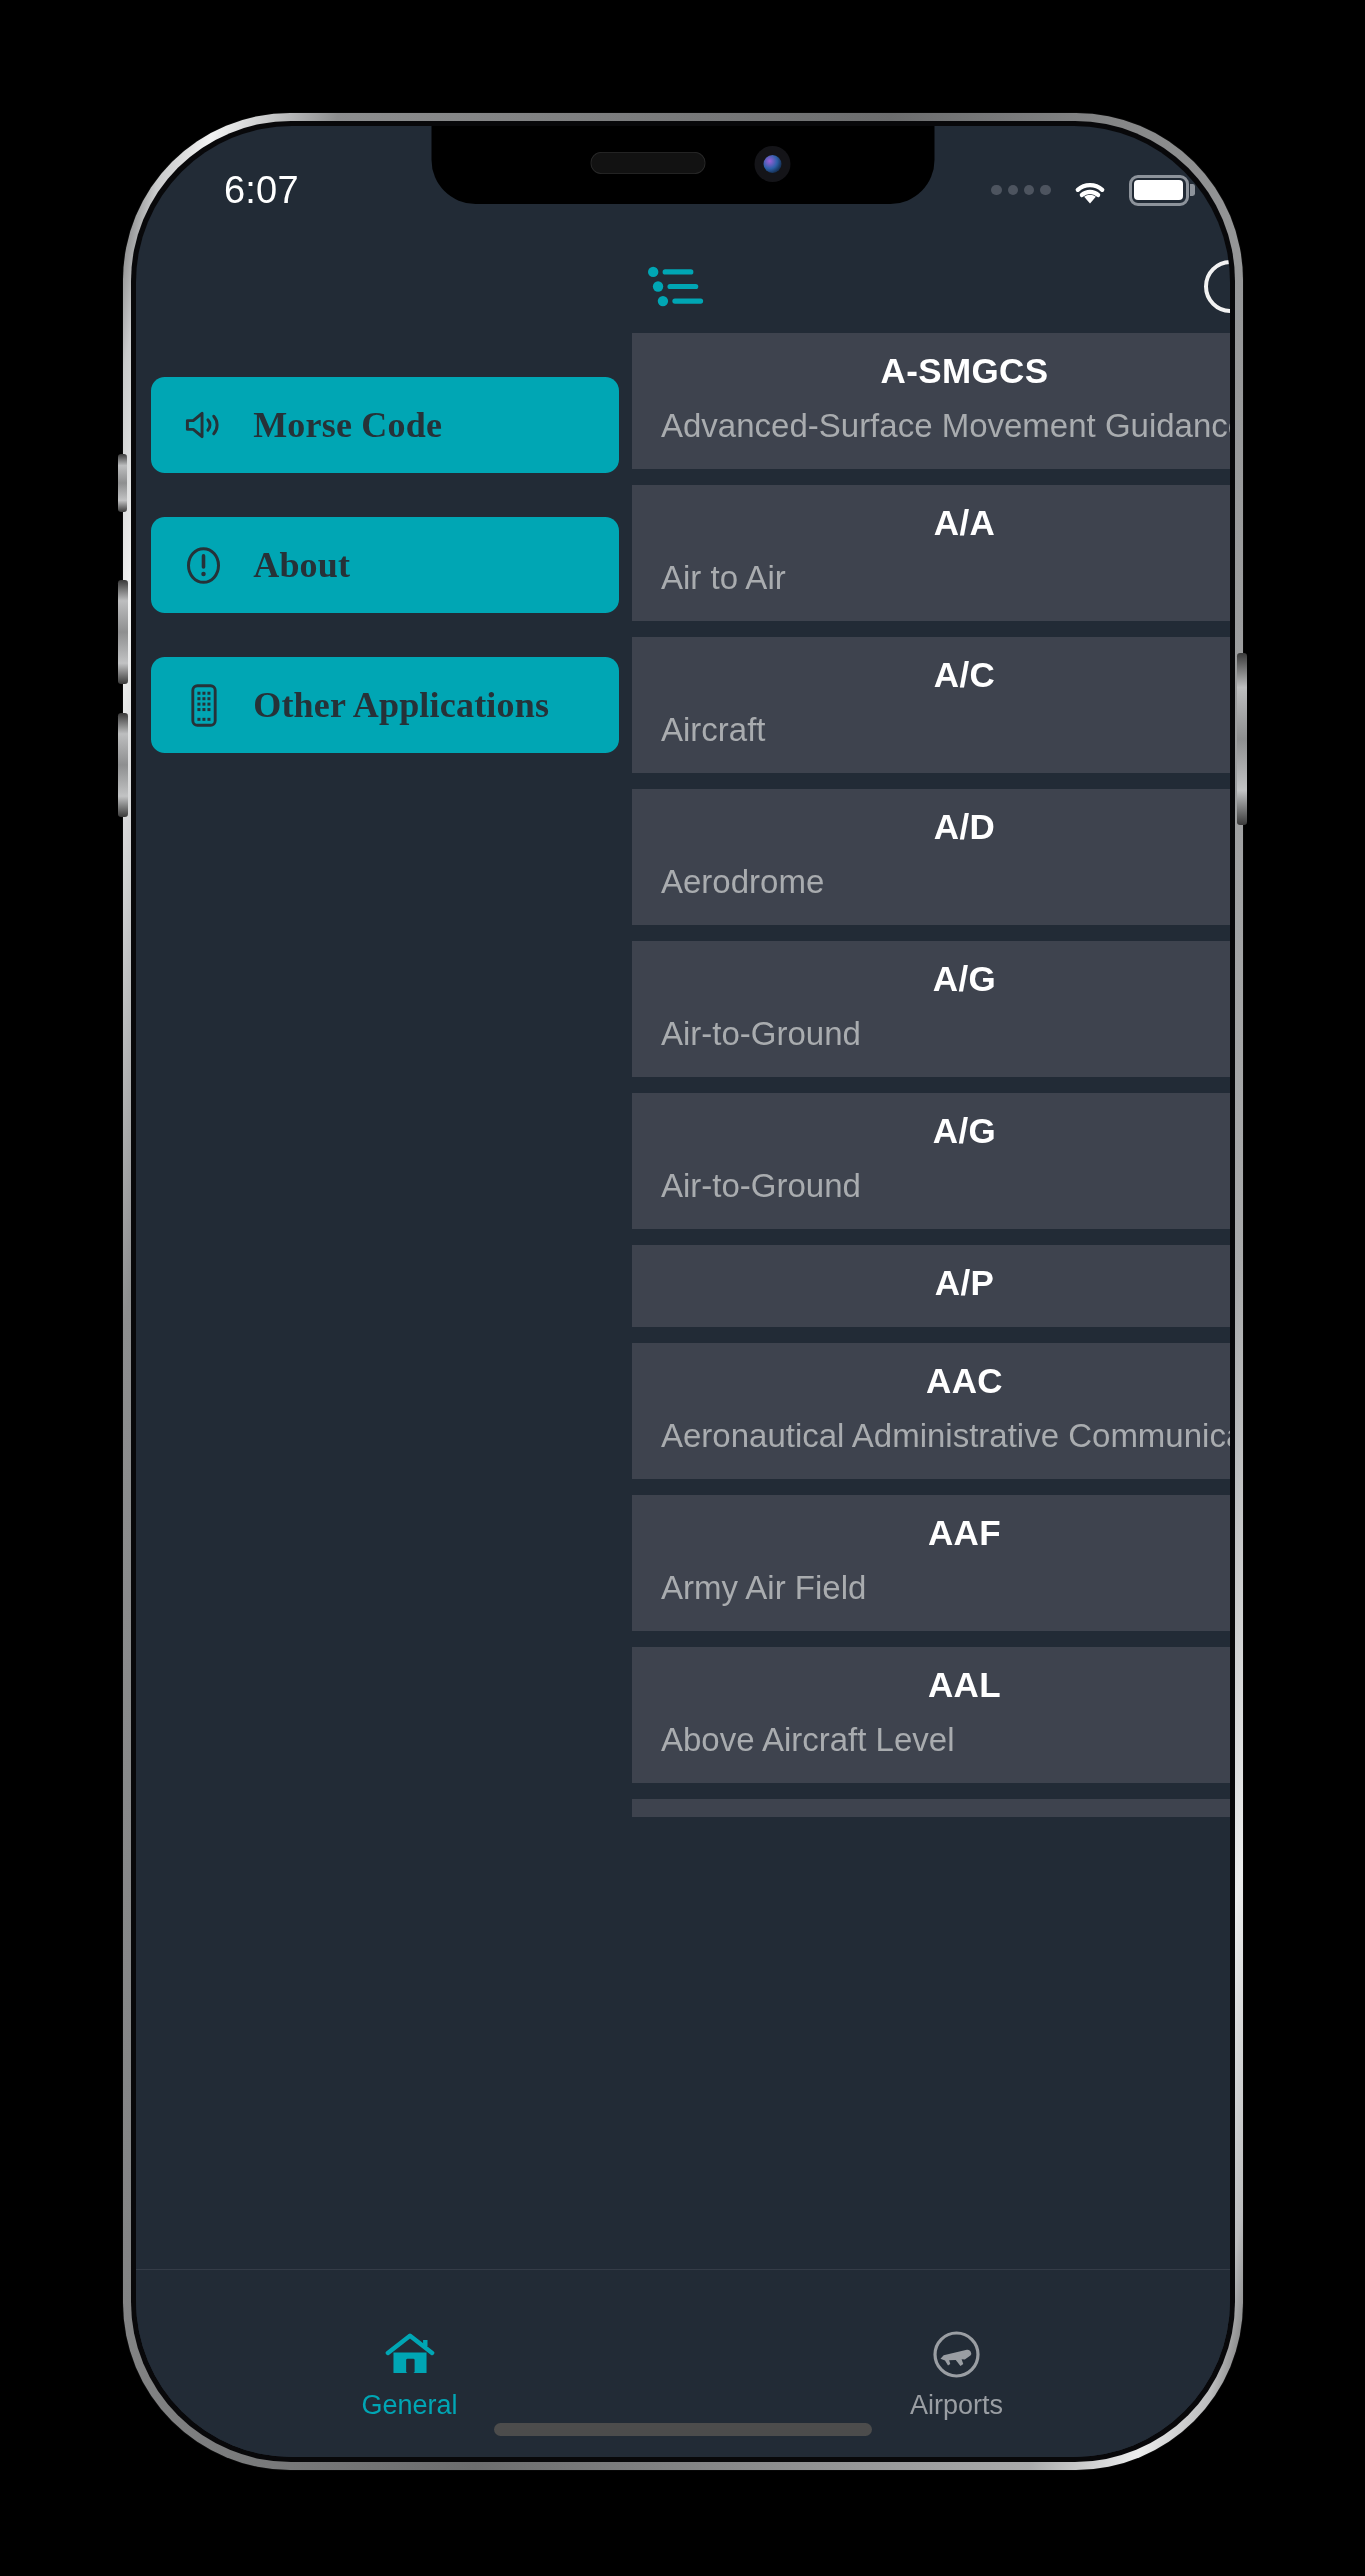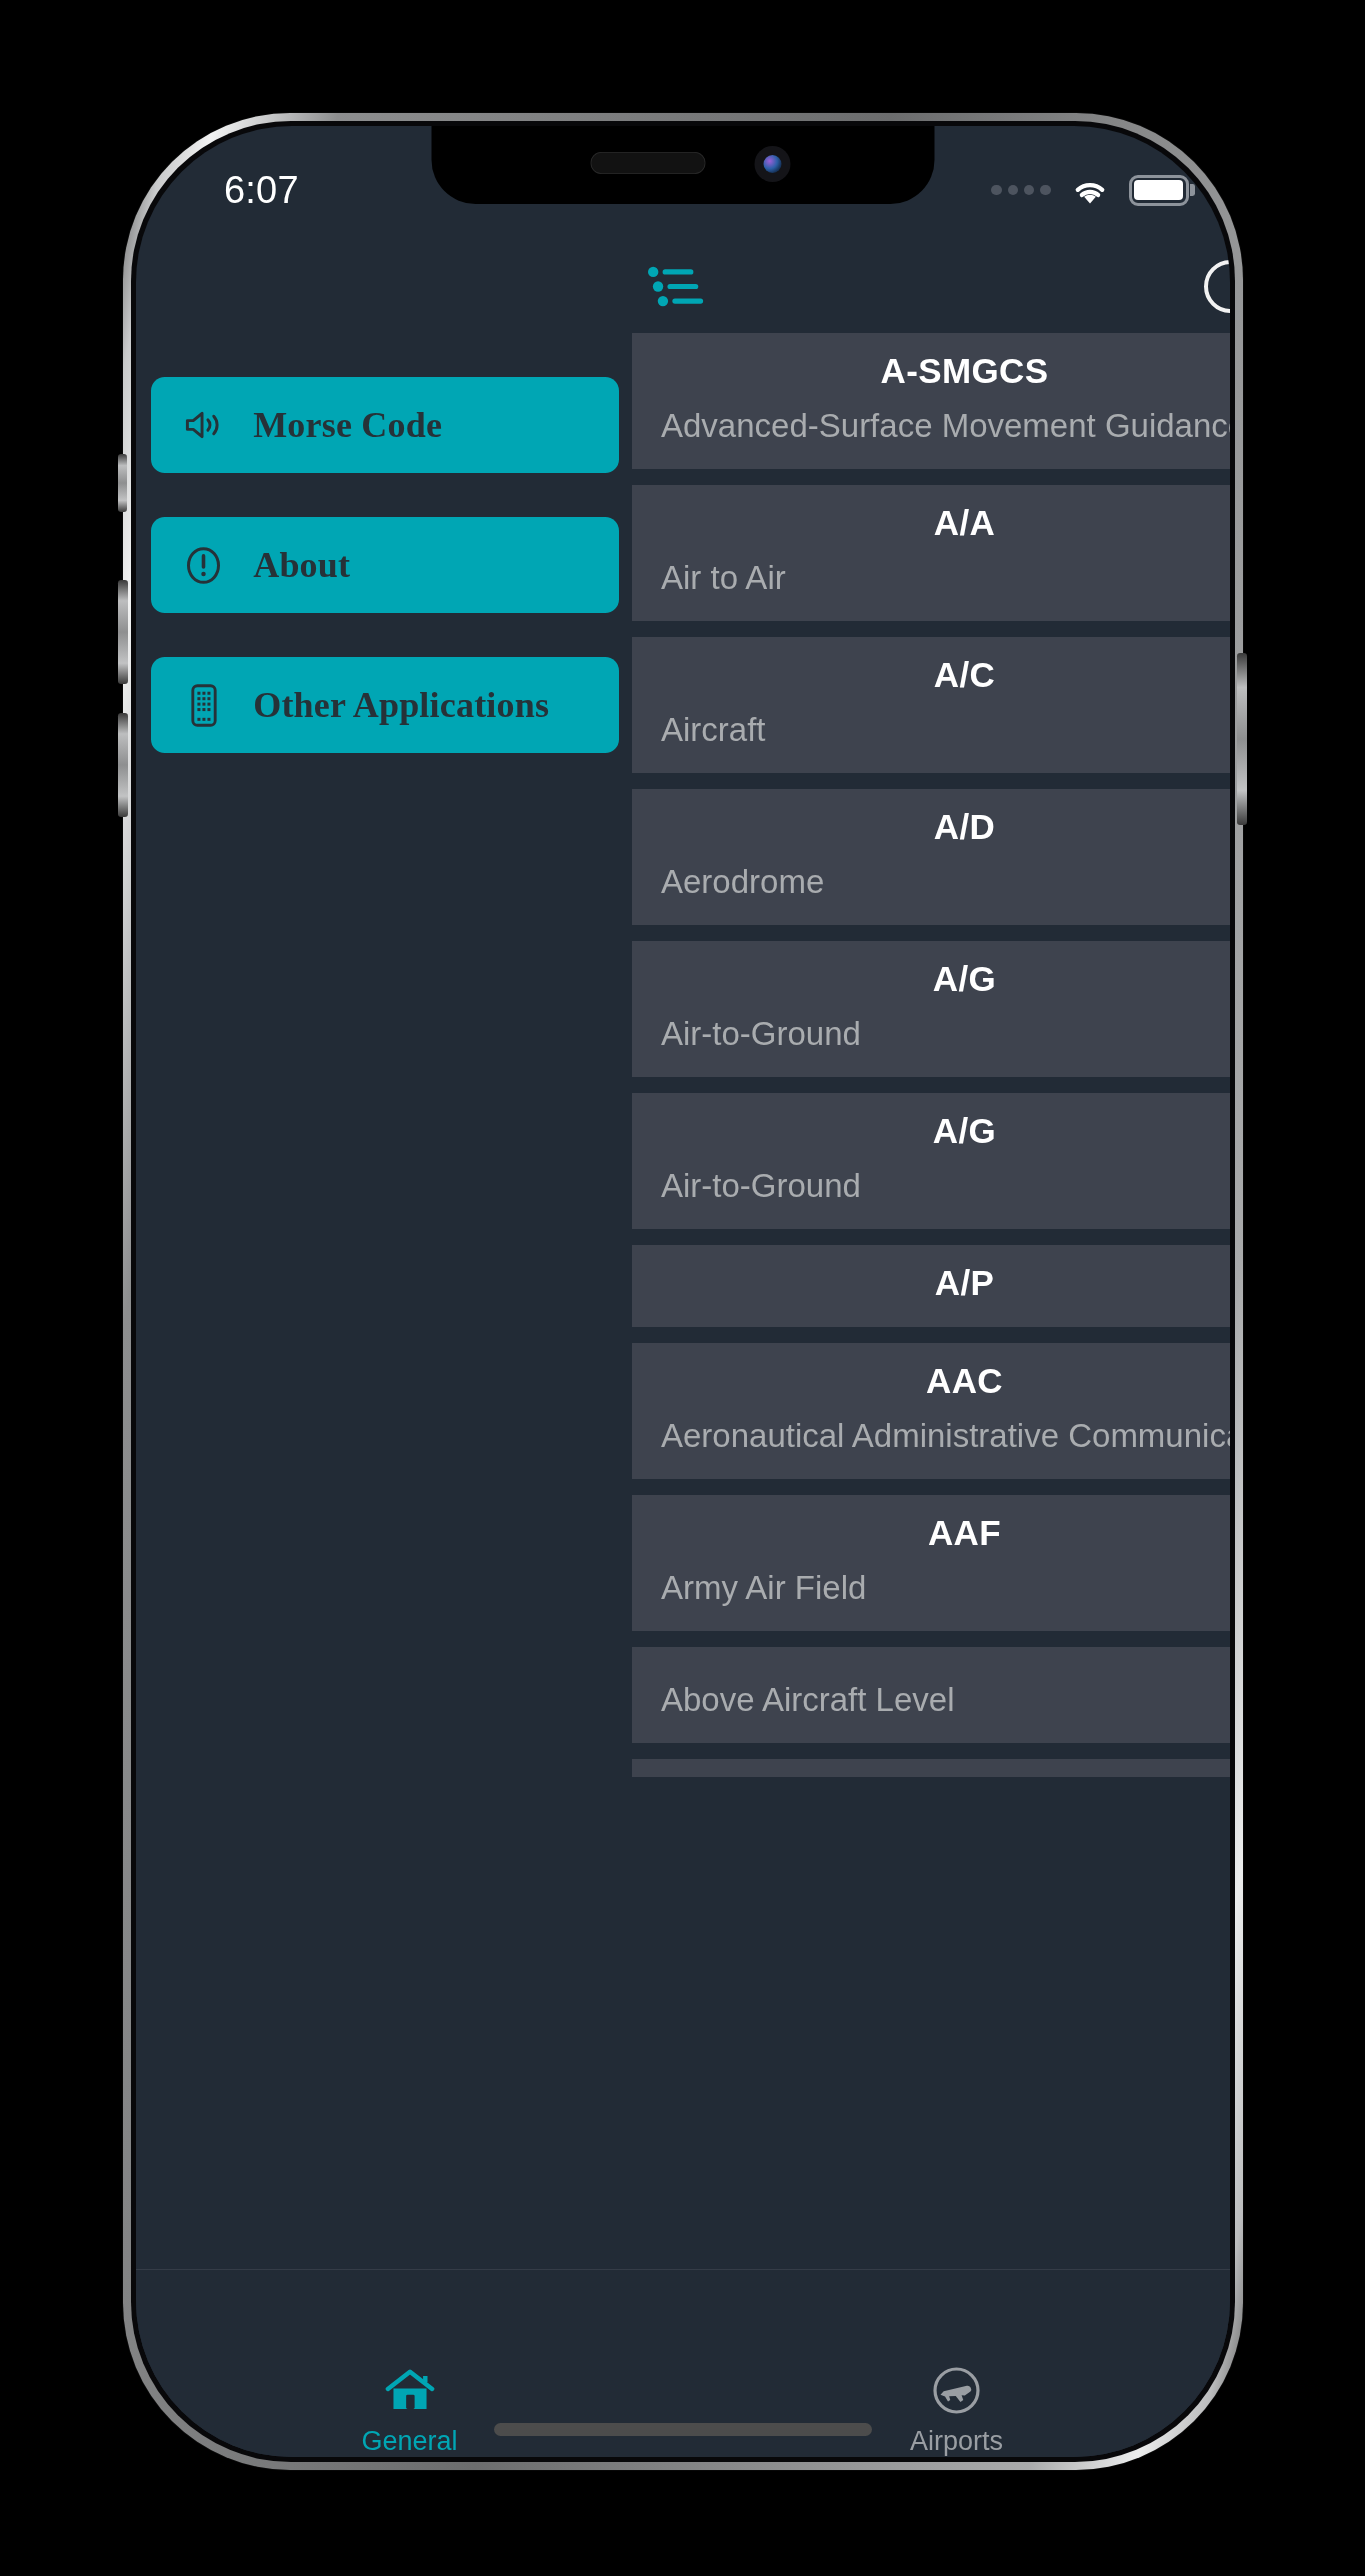--- a/index.html
+++ b/index.html
@@ -224,21 +224,21 @@
   .list-row.partial { height: 18px; padding: 0; margin-bottom: 0; }
 
   
   .tab-bar {
     position: absolute;
     left: 0; bottom: 0;
     width: 100%; height: 188px;
     background: #222b36;
     border-top: 1.6px solid #353c47;
     display: flex;
-    align-items: flex-end;
+    align-items: center;
     padding-top: 21px;
     z-index: 20;
   }
   .tab-item {
     width: 50%;
     display: flex;
     flex-direction: column;
     align-items: center;
     gap: 9px;
     cursor: pointer;
@@ -395,20 +395,21 @@
             </div>
             <div class="list-row">
               <div class="row-code">AAC</div>
               <div class="row-desc">Aeronautical Administrative Communications</div>
             </div>
             <div class="list-row">
               <div class="row-code">AAF</div>
               <div class="row-desc">Army Air Field</div>
             </div>
             <div class="list-row">
+              <div class="row-code">AAL</div>
               <div class="row-desc">Above Aircraft Level</div>
             </div>
             <div class="list-row partial"></div>
           </div>
       </div>
 
     </div>
 
     <div class="tab-bar">
       <div class="tab-item active">

